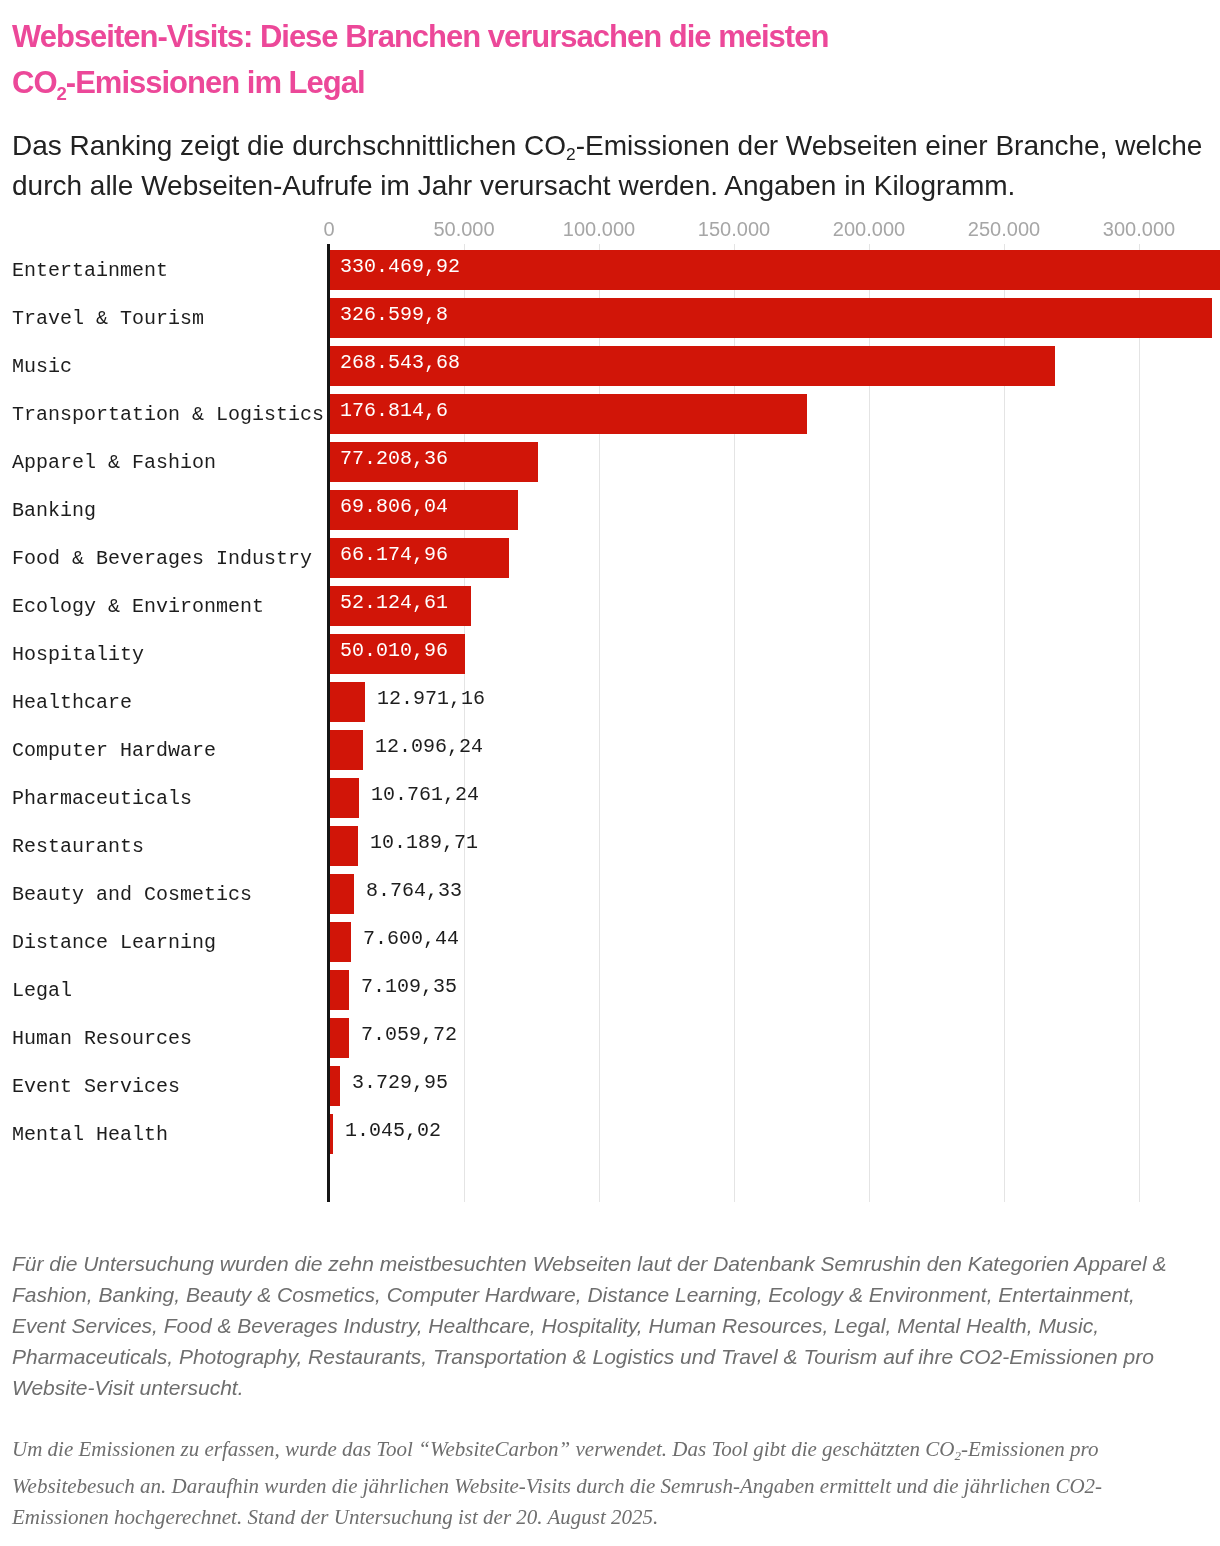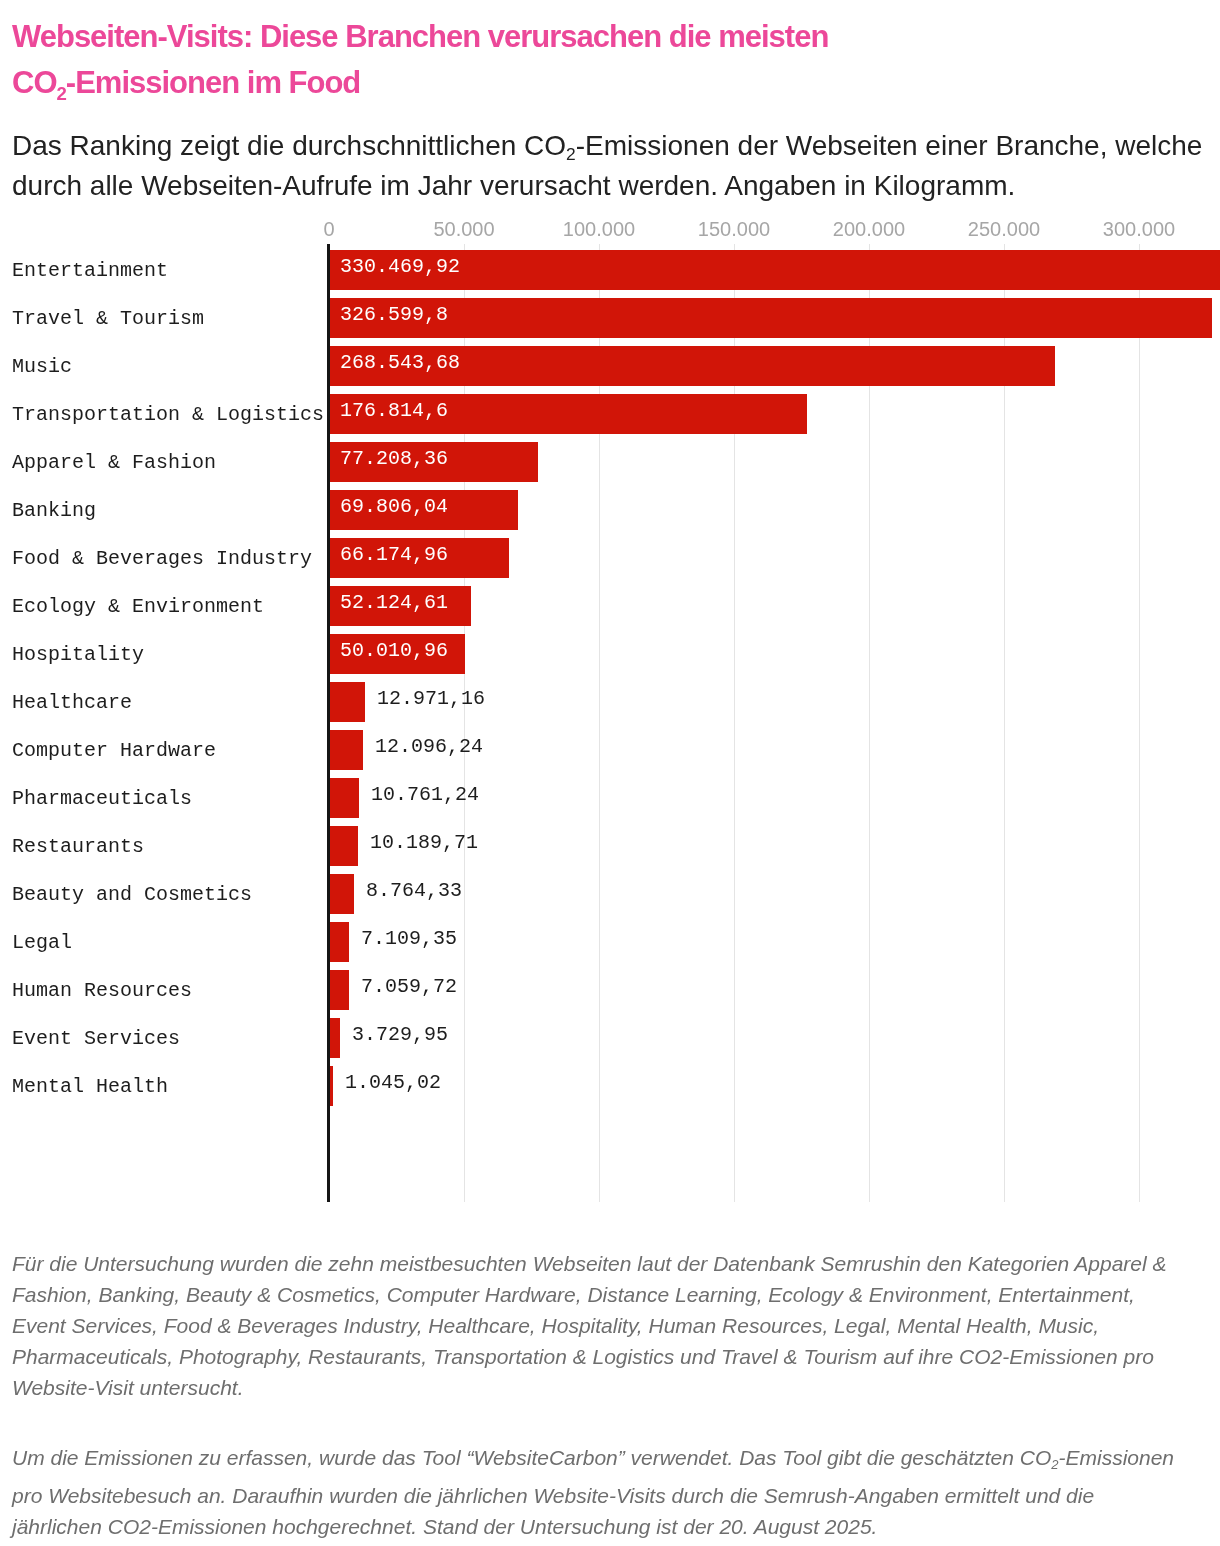--- a/index.html
+++ b/index.html
@@ -51,29 +51,29 @@
     font-size:20px; white-space:nowrap;
   }
   .vallabel.inside { color:#ffffff; }
   .vallabel.outside { color:#1d1d1d; }
 
   
   .notes { margin-top:40px; padding-right:18px; }
   .footnote {
     font-style:italic; font-size:21px; line-height:31px; color:#6e6e6e;margin-top:32px;
   }
-  .footnote + .footnote { margin-top:39px; }
+  .footnote + .footnote { margin-top:31px;font-family:Liberation Serif, serif; }
   .footnote .sub2 { font-size:0.62em; vertical-align:-0.3em; }
 </style>
 </head>
 <body>
 
 <div class="page">
 
-  <h1 class="title"><span>Webseiten-Visits: Diese Branchen verursachen die meisten</span><br><span>CO</span><span class="sub2">2</span><span>-Emissionen im Food</span></h1>
+  <h1 class="title"><span>Webseiten-Visits: Diese Branchen verursachen die meisten</span><br><span>CO</span><span class="sub2">2</span><span>-Emissionen im Legal</span></h1>
 
   <p class="subtitle"><span>Das Ranking zeigt die durchschnittlichen CO</span><span class="sub2">2</span><span>-Emissionen der Webseiten einer Branche, welche durch alle Webseiten-Aufrufe im Jahr verursacht werden. Angaben in Kilogramm.</span></p>
 
   <div class="chart">
     <div class="tickrow" id="tickrow">
         <span class="tick" style="left: 317px;">0</span>
         <span class="tick" style="left: 452px;">50.000</span>
         <span class="tick" style="left: 587px;">100.000</span>
         <span class="tick" style="left: 722px;">150.000</span>
         <span class="tick" style="left: 857px;">200.000</span>
@@ -182,20 +182,27 @@
           </div>
         </div>
         <div class="row">
           <div class="catlabel">Beauty and Cosmetics</div>
           <div class="barzone">
             <div class="bar" style="width: 24px; background: rgb(209, 21, 8);"></div>
             <span class="vallabel outside" style="left: 37px;">8.764,33</span>
           </div>
         </div>
         <div class="row">
+          <div class="catlabel">Distance Learning</div>
+          <div class="barzone">
+            <div class="bar" style="width: 21px; background: rgb(209, 21, 8);"></div>
+            <span class="vallabel outside" style="left: 34px;">7.600,44</span>
+          </div>
+        </div>
+        <div class="row">
           <div class="catlabel">Legal</div>
           <div class="barzone">
             <div class="bar" style="width: 19px; background: rgb(209, 21, 8);"></div>
             <span class="vallabel outside" style="left: 32px;">7.109,35</span>
           </div>
         </div>
         <div class="row">
           <div class="catlabel">Human Resources</div>
           <div class="barzone">
             <div class="bar" style="width: 19px; background: rgb(209, 21, 8);"></div>

